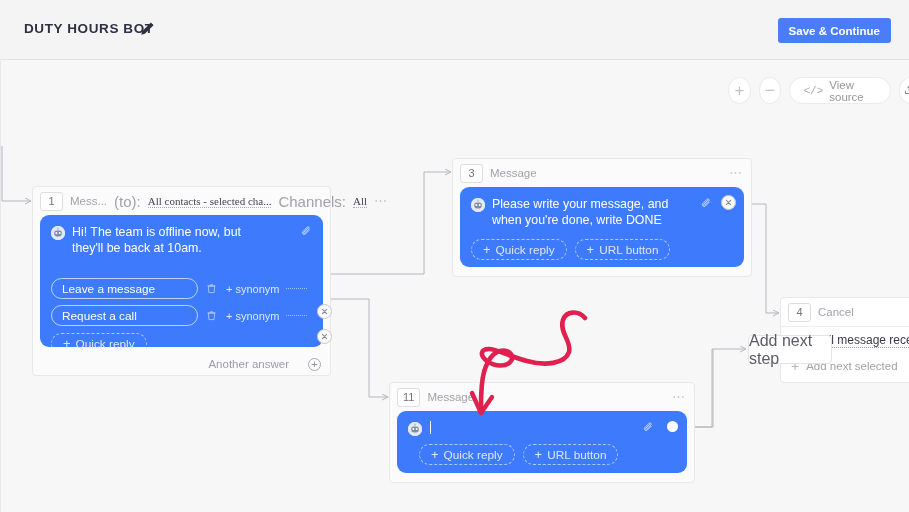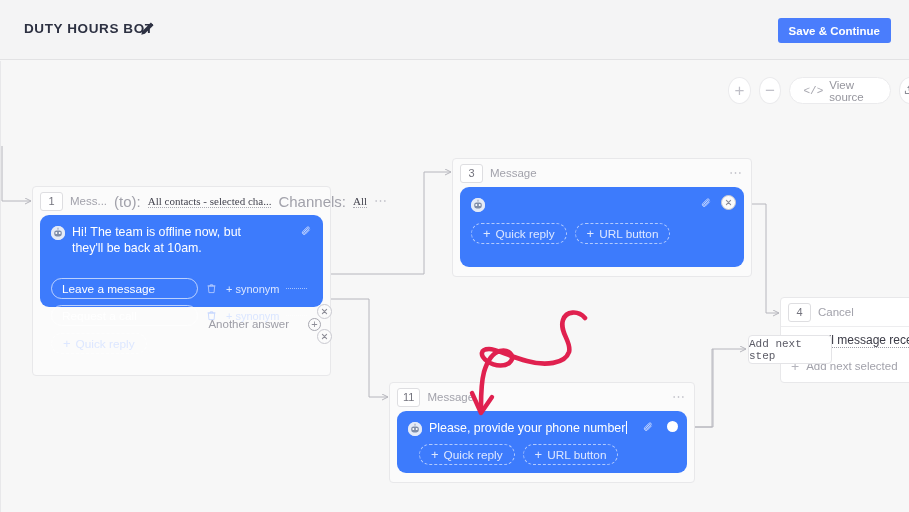--- a/index.html
+++ b/index.html
@@ -188,24 +188,23 @@
   .pause-add {
     display: flex; align-items: center; gap: 7px;
     height: 26px; padding: 0 10px;
     font-size: 11.5px; color: #a2a2ab; cursor: pointer;
   }
 
   
   .add-step {
     position: absolute;
     background: #fff; border: 1px solid #e4e4e7; border-radius: 4px;
-    font-size: 11px; color: #5b5b66;
+    font-size: 16px; color: #5b5b66;
     display: flex; align-items: center; justify-content: center;
     cursor: pointer;
-    font-family: Liberation Mono, monospace;
   }
 
   
   .edges { position: absolute; left: 0; top: 0; width: 909px; height: 451px; pointer-events: none; }
   .annot { position: absolute; left: 0; top: 0; width: 909px; height: 451px; pointer-events: none; }
 </style>
 </head>
 <body>
 
 <div id="app">
@@ -271,21 +270,21 @@
       <div class="node-head">
         <span class="node-num">1</span>
         <span class="node-type">Mess...</span>
         <span class="meta-label">(to):</span>
         <span class="meta-val">All contacts - selected cha...</span>
         <span class="meta-label">Channels:</span>
         <span class="meta-val">All</span>
         <span class="node-dots">⋯</span>
       </div>
 
-      <div class="bubble" style="margin:0 7px; height:92px;">
+      <div class="bubble" style="margin:0 7px; height:132px;">
         <div class="bubble-row">
           <span class="bot-av">
             <svg viewBox="0 0 14 14" width="14" height="14" aria-hidden="true">
               <circle cx="7" cy="7" r="7" fill="#e4eaf7"></circle>
               <rect x="3.2" y="4.4" width="7.6" height="6" rx="2.4" fill="#7f8da8"></rect>
               <circle cx="5.3" cy="7.1" r="1" fill="#fff"></circle>
               <circle cx="8.7" cy="7.1" r="1" fill="#fff"></circle>
               <rect x="6.6" y="1.7" width="0.8" height="2" fill="#7f8da8"></rect>
             </svg>
           </span>
@@ -356,20 +355,21 @@
         <div class="bubble-row">
           <span class="bot-av">
             <svg viewBox="0 0 14 14" width="14" height="14" aria-hidden="true">
               <circle cx="7" cy="7" r="7" fill="#e4eaf7"></circle>
               <rect x="3.2" y="4.4" width="7.6" height="6" rx="2.4" fill="#7f8da8"></rect>
               <circle cx="5.3" cy="7.1" r="1" fill="#fff"></circle>
               <circle cx="8.7" cy="7.1" r="1" fill="#fff"></circle>
               <rect x="6.6" y="1.7" width="0.8" height="2" fill="#7f8da8"></rect>
             </svg>
           </span>
+          <div class="bubble-text" style="width:215px;">Please write your message, and when you're done, write DONE</div>
         </div>
         <span class="clip-icon" style="right:31px; top:9px;">
           <svg viewBox="0 0 16 16" width="13" height="13" aria-hidden="true">
             <path d="M11.5 6.2 6.6 11.1a2.2 2.2 0 0 1-3.1-3.1l5.4-5.4a1.5 1.5 0 0 1 2.1 2.1L5.6 10.1a.8.8 0 0 1-1.1-1.1l4.8-4.8" fill="none" stroke="#cfddff" stroke-width="1.15" stroke-linecap="round"></path>
           </svg>
         </span>
         <div class="conn-x" style="top:8px; right:8px;">
           <svg viewBox="0 0 10 10" width="7" height="7" aria-hidden="true">
             <path d="M2 2 L8 8 M8 2 L2 8" stroke="#8c8c96" stroke-width="1.6" stroke-linecap="round"></path>
           </svg>
@@ -419,21 +419,21 @@
           <span class="bot-av">
             <svg viewBox="0 0 14 14" width="14" height="14" aria-hidden="true">
               <circle cx="7" cy="7" r="7" fill="#e4eaf7"></circle>
               <rect x="3.2" y="4.4" width="7.6" height="6" rx="2.4" fill="#7f8da8"></rect>
               <circle cx="5.3" cy="7.1" r="1" fill="#fff"></circle>
               <circle cx="8.7" cy="7.1" r="1" fill="#fff"></circle>
               <rect x="6.6" y="1.7" width="0.8" height="2" fill="#7f8da8"></rect>
             </svg>
           </span>
           <div class="bubble-text" style="width:232px;">
-            <span>Please, provide your phone number</span><span class="caret"></span>
+            <span class="caret"></span>
           </div>
         </div>
         <span class="clip-icon" style="right:32px; top:9px;">
           <svg viewBox="0 0 16 16" width="13" height="13" aria-hidden="true">
             <path d="M11.5 6.2 6.6 11.1a2.2 2.2 0 0 1-3.1-3.1l5.4-5.4a1.5 1.5 0 0 1 2.1 2.1L5.6 10.1a.8.8 0 0 1-1.1-1.1l4.8-4.8" fill="none" stroke="#cfddff" stroke-width="1.15" stroke-linecap="round"></path>
           </svg>
         </span>
         <div class="conn-dot-white" style="right:9px; top:10px;"></div>
 
         <div style="margin-top:8px; display:flex; gap:8px; padding-left:11px;">

